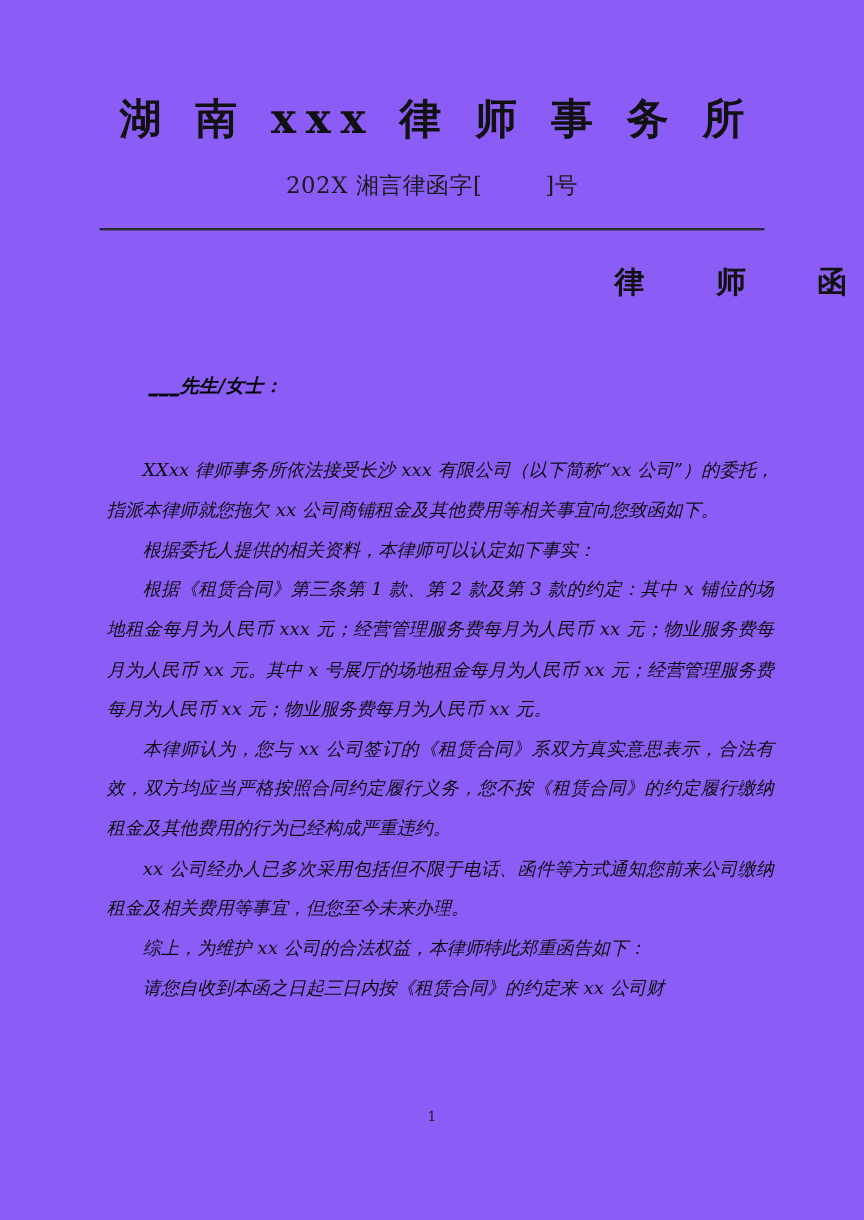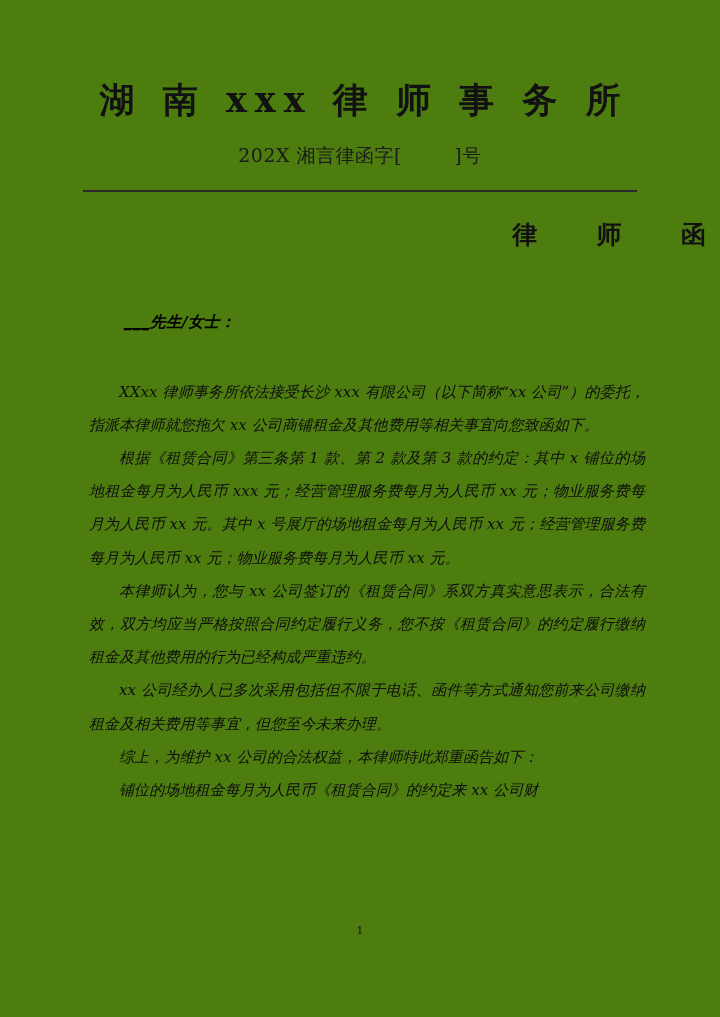--- a/index.html
+++ b/index.html
@@ -12,21 +12,21 @@
     height: 1017px;
     font-family: "DejaVu Serif", "Liberation Serif", serif;
     color: #000000;
     position: relative;
     overflow: hidden;
   }
   .page {
     width: 720px;
     height: 1017px;
     position: relative;
-    background: #4d7c0f;
+    background: #8b5cf6;
   }
 
   
   .letterhead {
     padding-top: 78px;
     text-align: center;
   }
   .firm-title {
     font-family: "DejaVu Serif", "Liberation Serif", serif;
     font-size: 35px;
@@ -123,23 +123,24 @@
 
   <div class="letter-heading">律  师  函</div>
 
   <div class="body-block">
 
     <div class="salutation">
       <span class="blank">___</span><span>先生/女士：</span>
     </div>
 
     <p class="para">XXxx 律师事务所依法接受长沙 xxx 有限公司（以下简称“xx 公司”）的委托，指派本律师就您拖欠 xx 公司商铺租金及其他费用等相关事宜向您致函如下。</p>
+    <p class="para">根据委托人提供的相关资料，本律师可以认定如下事实：</p>
     <p class="para">根据《租赁合同》第三条第 1 款、第 2 款及第 3 款的约定：其中 x 铺位的场地租金每月为人民币 xxx 元；经营管理服务费每月为人民币 xx 元；物业服务费每月为人民币 xx 元。其中 x 号展厅的场地租金每月为人民币 xx 元；经营管理服务费每月为人民币 xx 元；物业服务费每月为人民币 xx 元。</p>
     <p class="para">本律师认为，您与 xx 公司签订的《租赁合同》系双方真实意思表示，合法有效，双方均应当严格按照合同约定履行义务，您不按《租赁合同》的约定履行缴纳租金及其他费用的行为已经构成严重违约。</p>
     <p class="para">xx 公司经办人已多次采用包括但不限于电话、函件等方式通知您前来公司缴纳租金及相关费用等事宜，但您至今未来办理。</p>
     <p class="para">综上，为维护 xx 公司的合法权益，本律师特此郑重函告如下：</p>
-    <p class="para">铺位的场地租金每月为人民币《租赁合同》的约定来 xx 公司财</p>
+    <p class="para">请您自收到本函之日起三日内按《租赁合同》的约定来 xx 公司财</p>
 
   </div>
 
   <div class="page-number">1</div>
 
 </div>
 
 </body></html>

